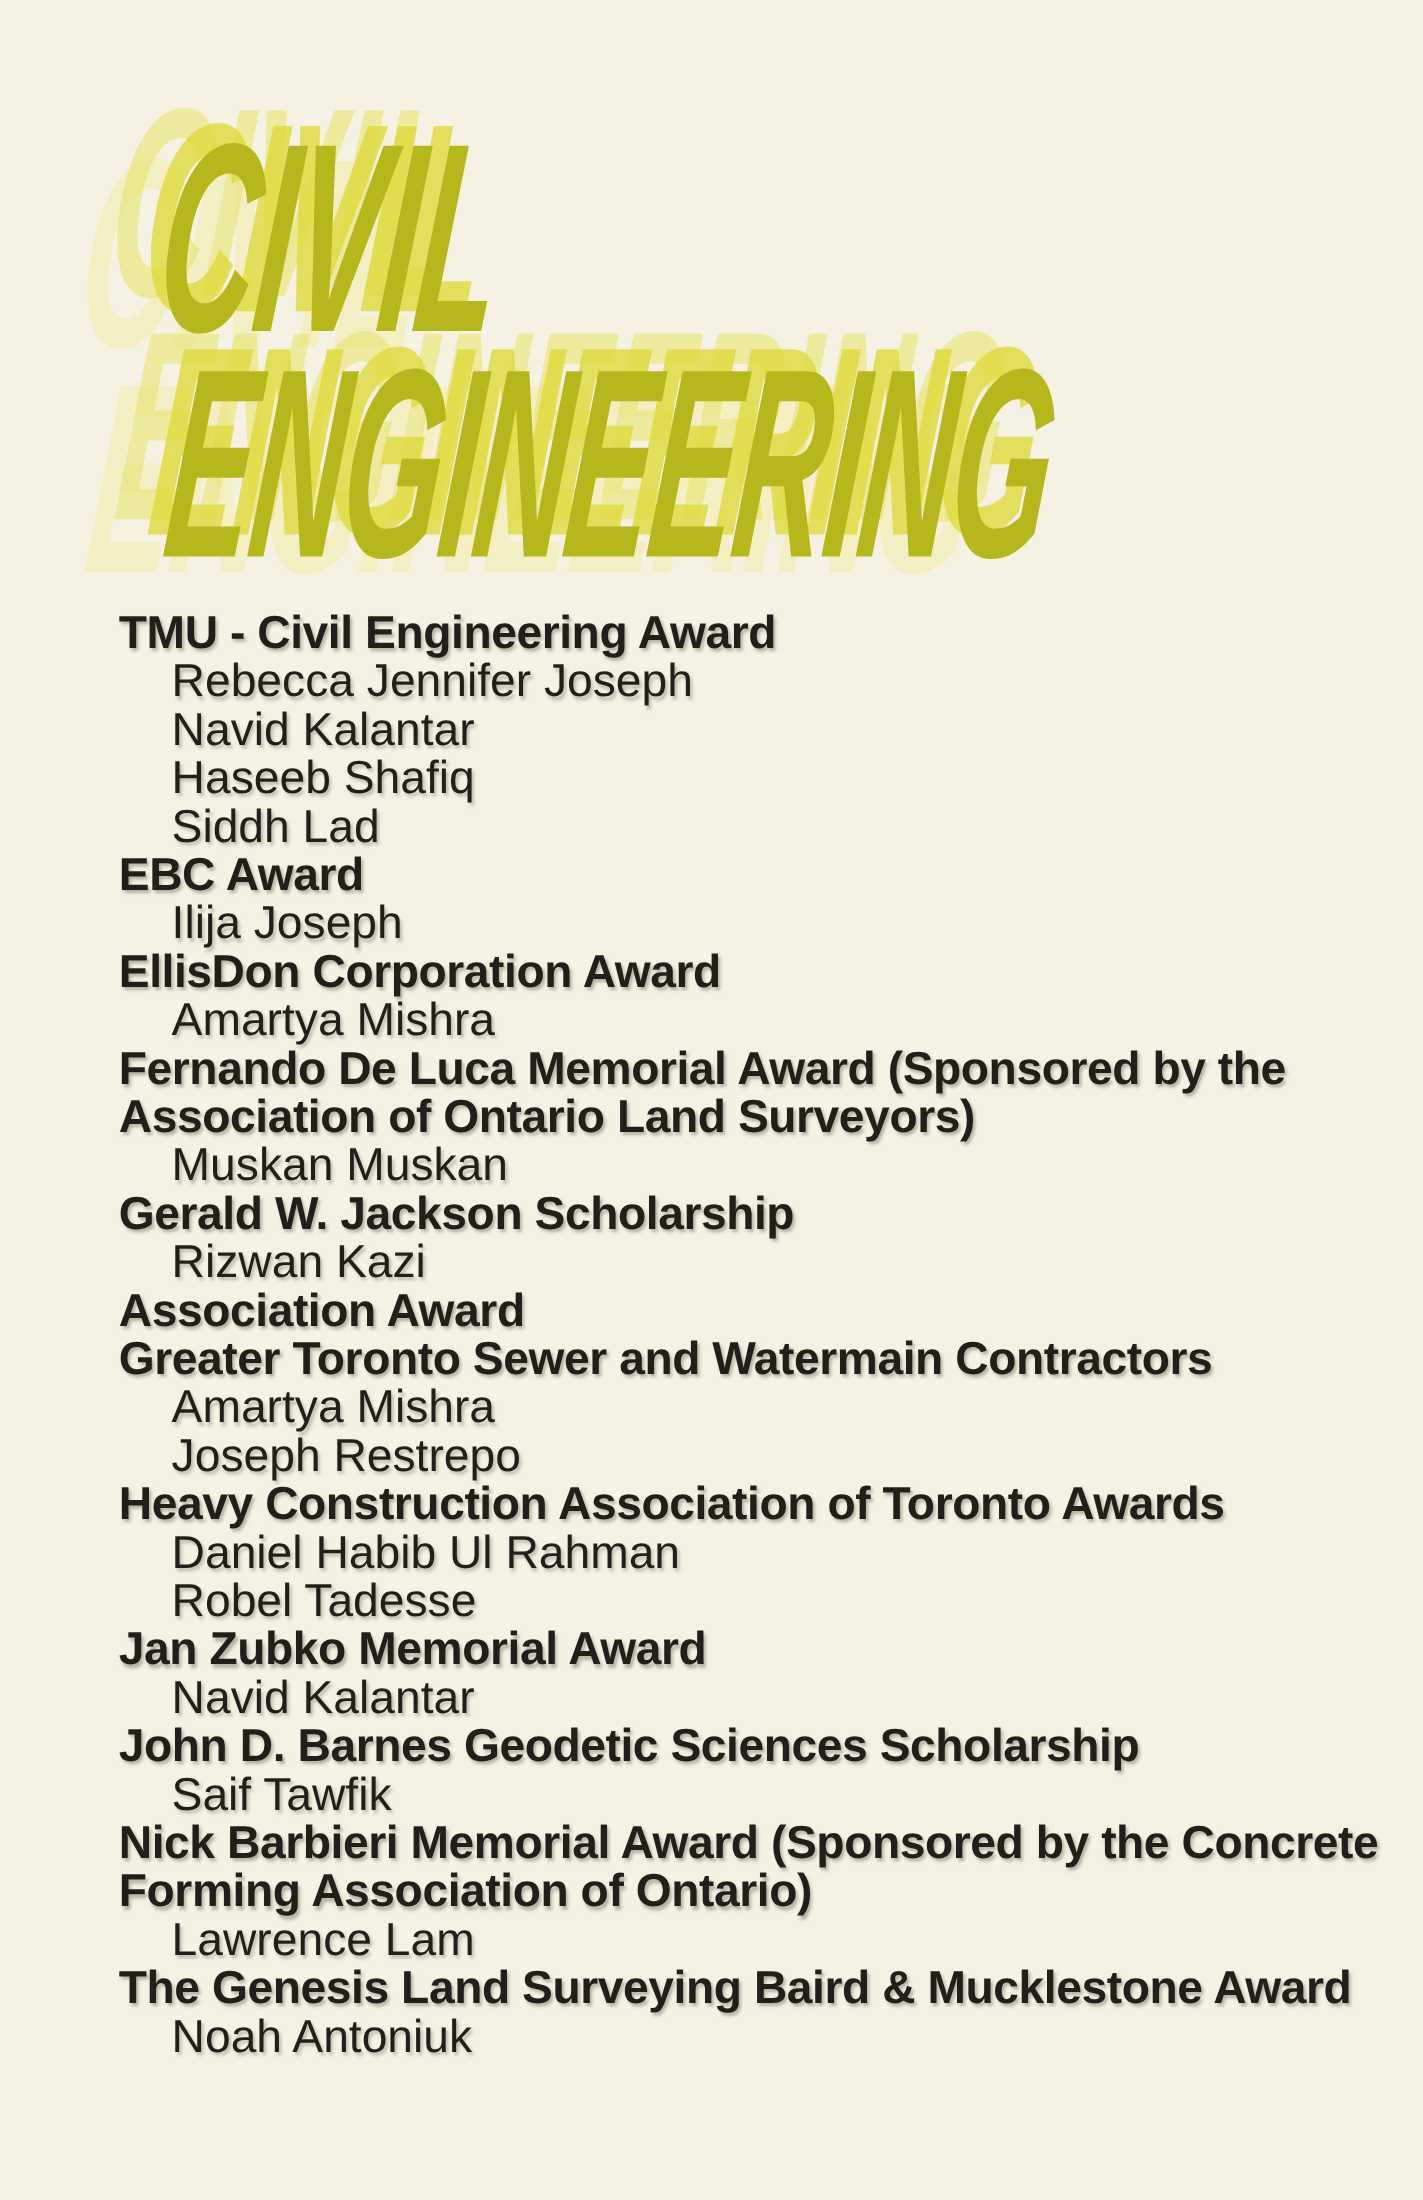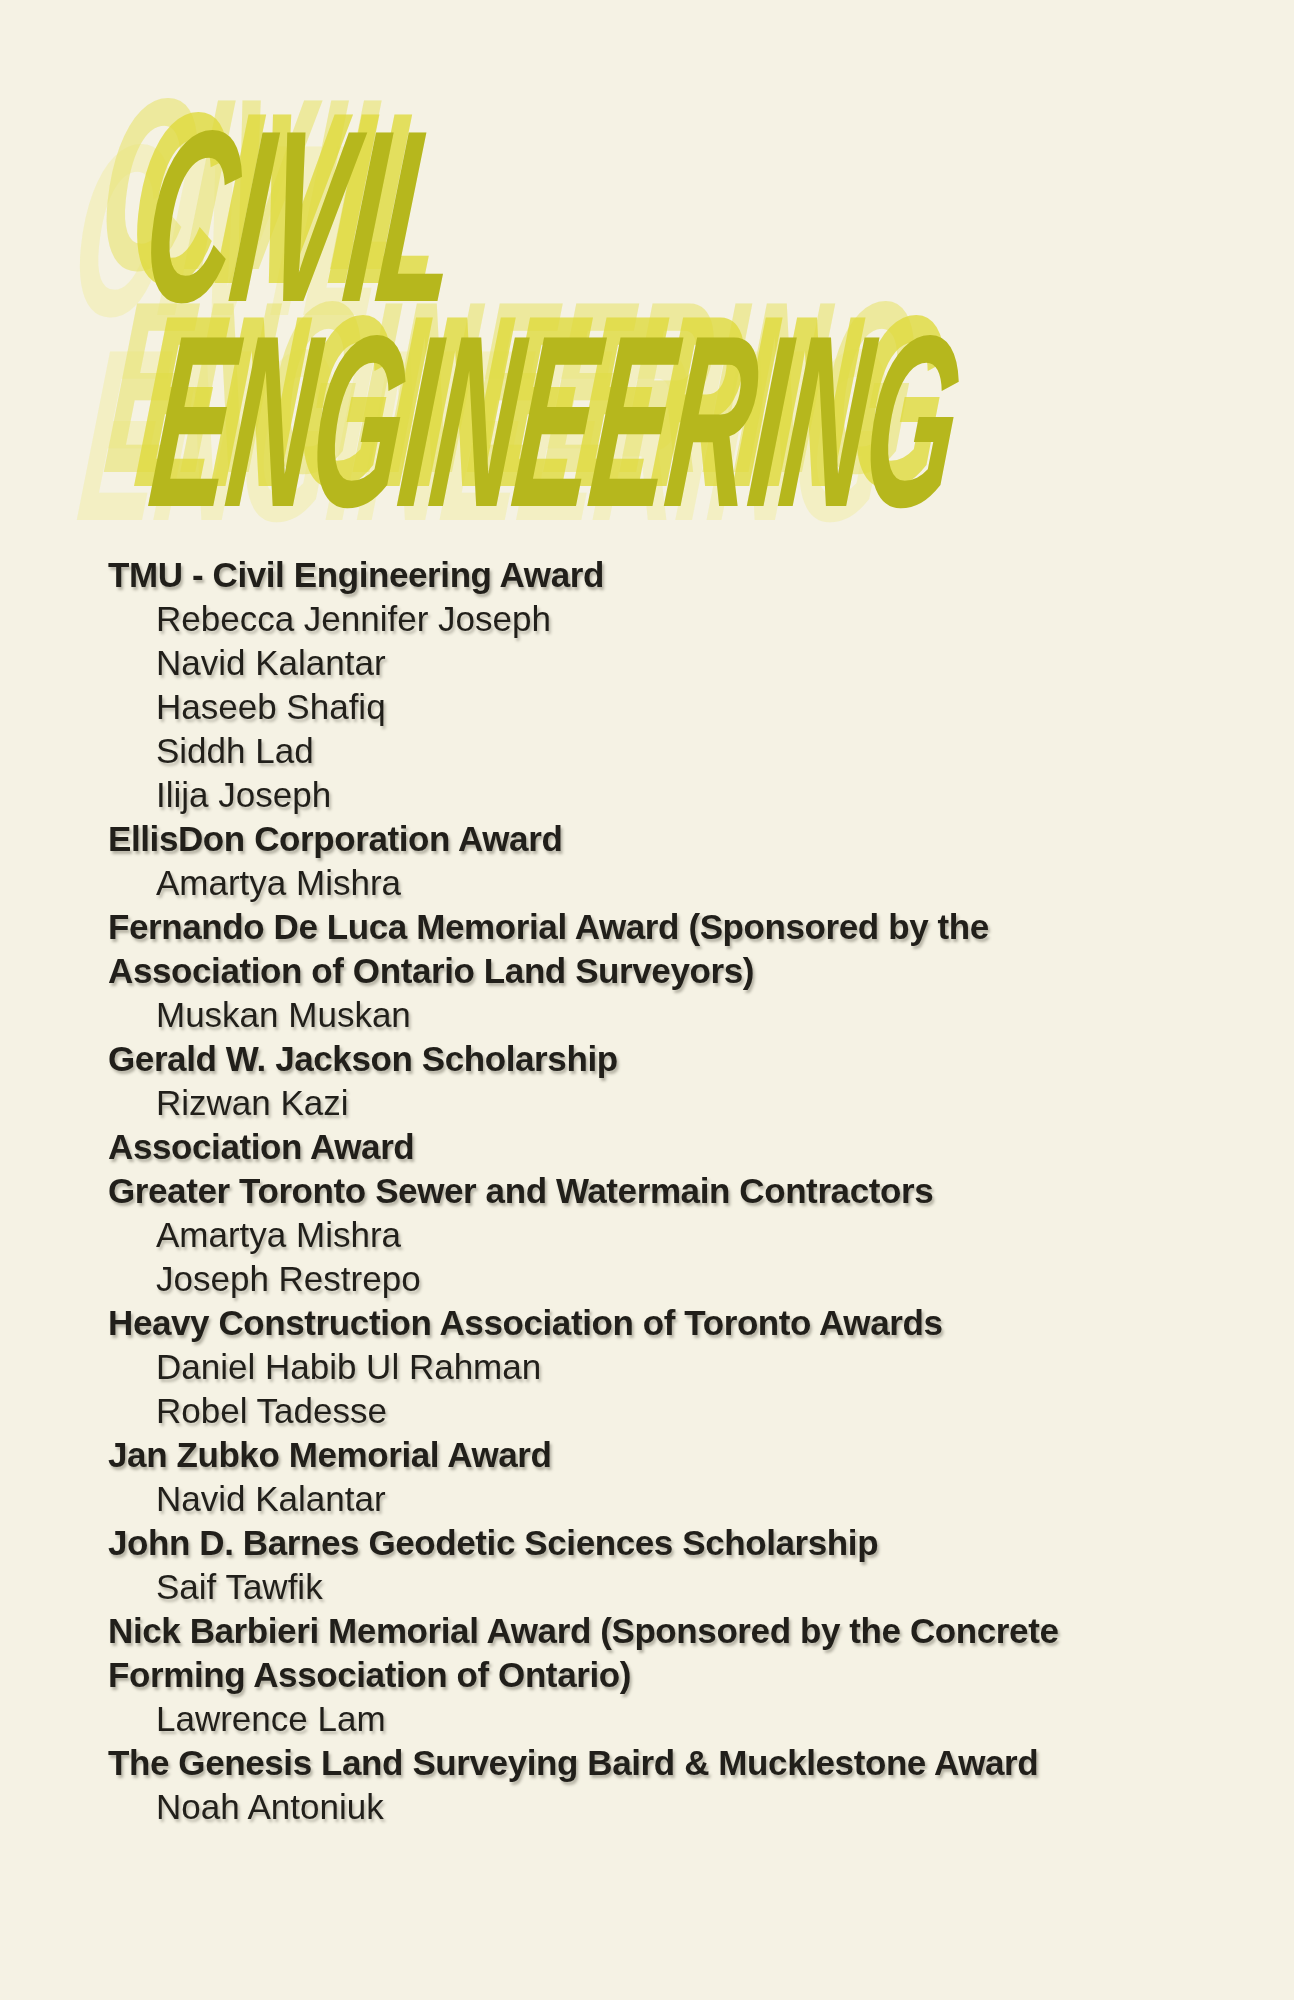--- a/index.html
+++ b/index.html
@@ -46,21 +46,21 @@
       -101px -34px 0 rgba(232,228,118,0.65),
       -147px  14px 0 rgba(240,237,168,0.55);
   }
 
   
   .award-list {
     position: absolute;
     left: 108px;
     top: 553px;
     width: 1150px;
-    font-size: 35px;
+    font-size: 42px;
     line-height: 44px;
     color: #211f1a;
   }
   .award-title-line {
     font-weight: bold;
     letter-spacing: -0.4px;
     text-shadow: 2px 3px 3px rgba(60,56,44,0.35);
     white-space: nowrap;
   }
   .recipient-line {
@@ -78,20 +78,21 @@
     <div class="title-line civil">CIVIL</div>
     <div class="title-line engineering">ENGINEERING</div>
   </div>
 
   <div class="award-list">
       <div class="award-title-line">TMU - Civil Engineering Award</div>
       <div class="recipient-line">Rebecca Jennifer Joseph</div>
       <div class="recipient-line">Navid Kalantar</div>
       <div class="recipient-line">Haseeb Shafiq</div>
       <div class="recipient-line">Siddh Lad</div>
+      <div class="award-title-line">EBC Award</div>
       <div class="recipient-line">Ilija Joseph</div>
       <div class="award-title-line">EllisDon Corporation Award</div>
       <div class="recipient-line">Amartya Mishra</div>
       <div class="award-title-line">Fernando De Luca Memorial Award (Sponsored by the</div>
       <div class="award-title-line">Association of Ontario Land Surveyors)</div>
       <div class="recipient-line">Muskan Muskan</div>
       <div class="award-title-line">Gerald W. Jackson Scholarship</div>
       <div class="recipient-line">Rizwan Kazi</div>
       <div class="award-title-line">Association Award</div>
       <div class="award-title-line">Greater Toronto Sewer and Watermain Contractors</div>

